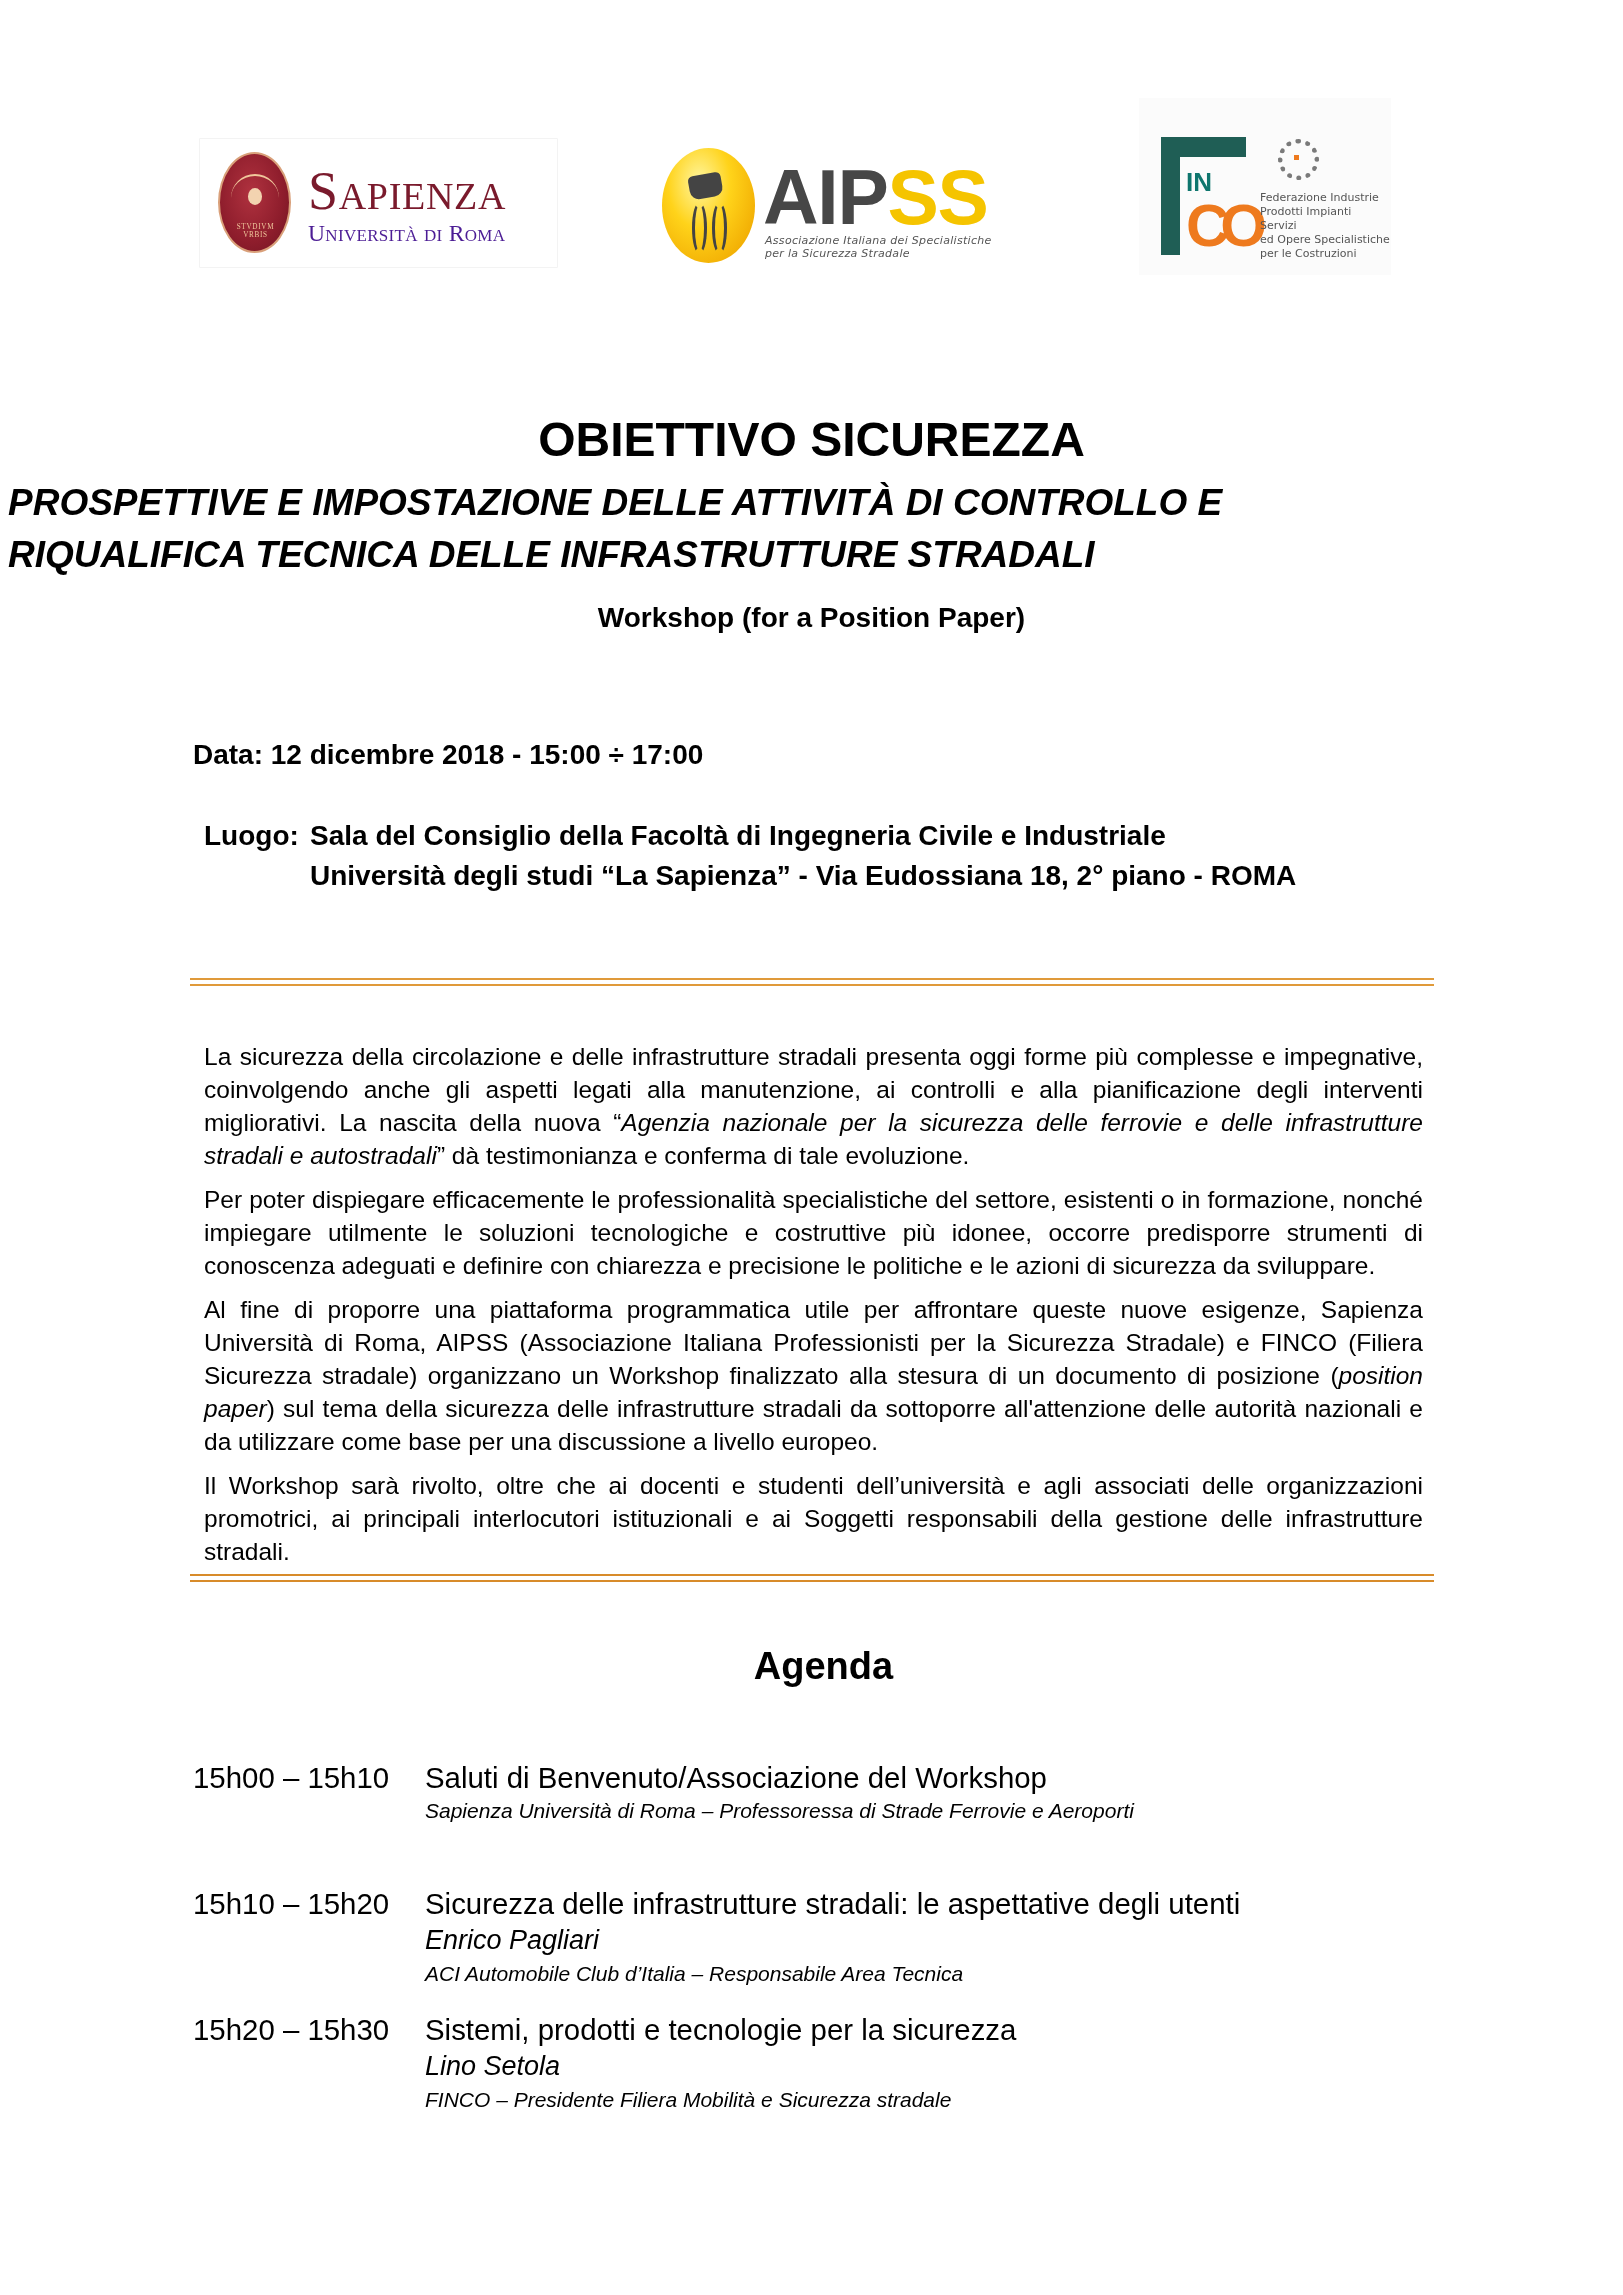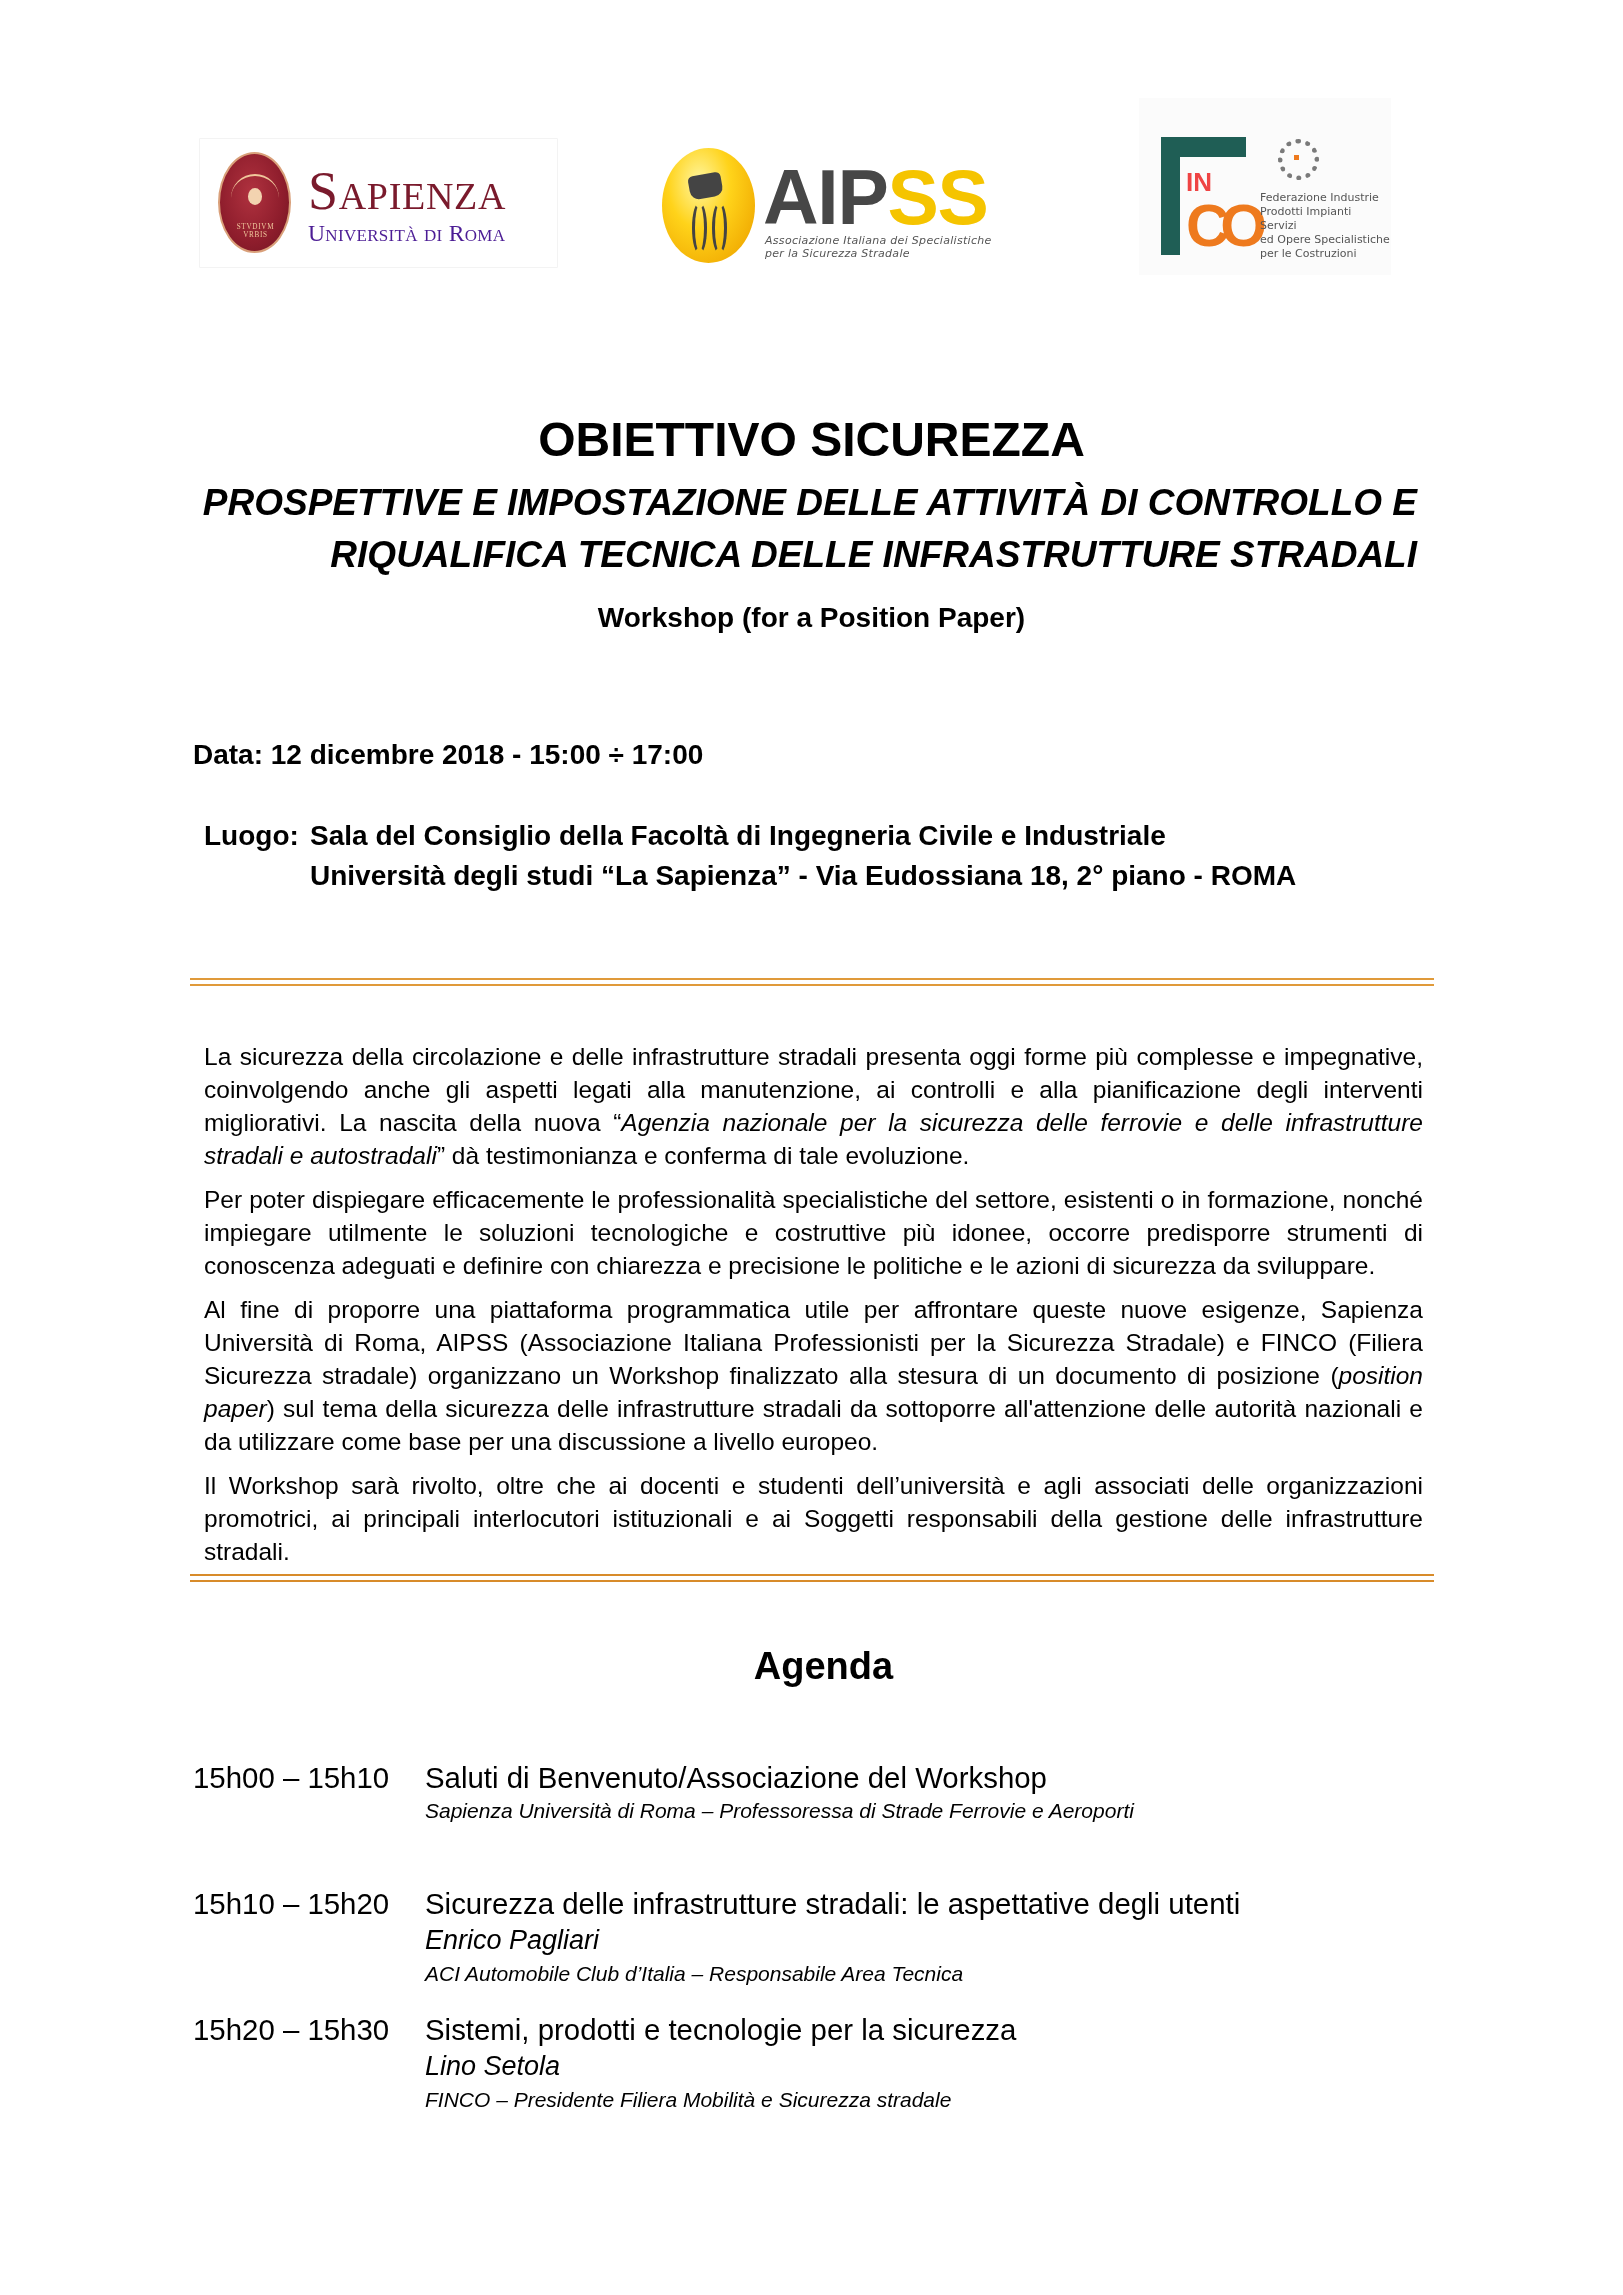--- a/index.html
+++ b/index.html
@@ -35,32 +35,32 @@
   .aipss-word { position:absolute; left:105px; top:18.3px; font-family:"Liberation Sans", sans-serif;
               font-weight:bold; font-size:77px; line-height:1; letter-spacing:-1.3px; }
   .aipss-word .dark { color:#474747; } .aipss-word .yellow { color:#f5c400; }
   .aipss-tag { position:absolute; left:107px; top:93px; font-family:"DejaVu Sans", sans-serif;
               font-style:italic; font-size:11px; color:#555; line-height:1.2; letter-spacing:0.3px; }
 
   .logo-finco { left:1139px; top:98px; width:252px; height:177px; background:#fbfbfb; }
   .finco-f-vert { position:absolute; left:21.6px; top:39px; width:19.6px; height:118px; background:#1f5e55; }
   .finco-f-top { position:absolute; left:21.6px; top:39px; width:85px; height:19.6px; background:#1f5e55; }
   .finco-in { position:absolute; left:47px; top:71px; font-family:"Liberation Sans", sans-serif; font-weight:bold;
-              font-size:26px; color:#ef4444; line-height:1;text-align:center; }
+              font-size:26px; color:#0f766e; line-height:1;text-align:center; }
   .finco-co { position:absolute; left:47px; top:98px; font-family:"Liberation Sans", sans-serif; font-weight:bold;
               font-size:60px; color:#ee7a1e; line-height:1; letter-spacing:-9.2px; }
   .finco-sun { position:absolute; left:139px; top:41px; width:41px; height:41px; border-radius:50%;
               border:5.9px dotted #7a7a7a; box-sizing:border-box; }
   .finco-sun::after { content:""; position:absolute; left:11px; top:11px; width:5.2px; height:5.2px; background:#ee7a1e; }
   .finco-text { position:absolute; left:121px; top:93px; font-family:"DejaVu Sans", sans-serif;
               font-size:11px; color:#555; line-height:1.28; }
 
   
   .title { left:0; width:1623px; top:411px; text-align:center; font-weight:bold; font-size:48px; line-height:1.2; }
-  .subtitle { left:0; width:1417px; text-align:right; font-weight:bold; font-style:italic; font-size:37px; line-height:1.2; }
+  .subtitle { left:8px; width:1417px; text-align:left; font-weight:bold; font-style:italic; font-size:37px; line-height:1.2; }
   .sub1 { top:481px; } .sub2 { top:533px; }
   .workshop { left:0; width:1623px; top:601px; text-align:center; font-weight:bold; font-size:28px; line-height:1.2; }
 
   .info { font-weight:bold; font-size:28px; line-height:1.2; }
   .data-line { left:193px; top:738px; }
   .luogo-label { left:193px; top:819px;margin-left:11px; }
   .luogo-1 { left:310px; top:819px; }
   .luogo-2 { left:310px; top:859px; }
 
   .divider { left:190px; width:1244px; height:3.9px; border-top:2px solid #e09a3a; border-bottom:2px solid #e09a3a; }

